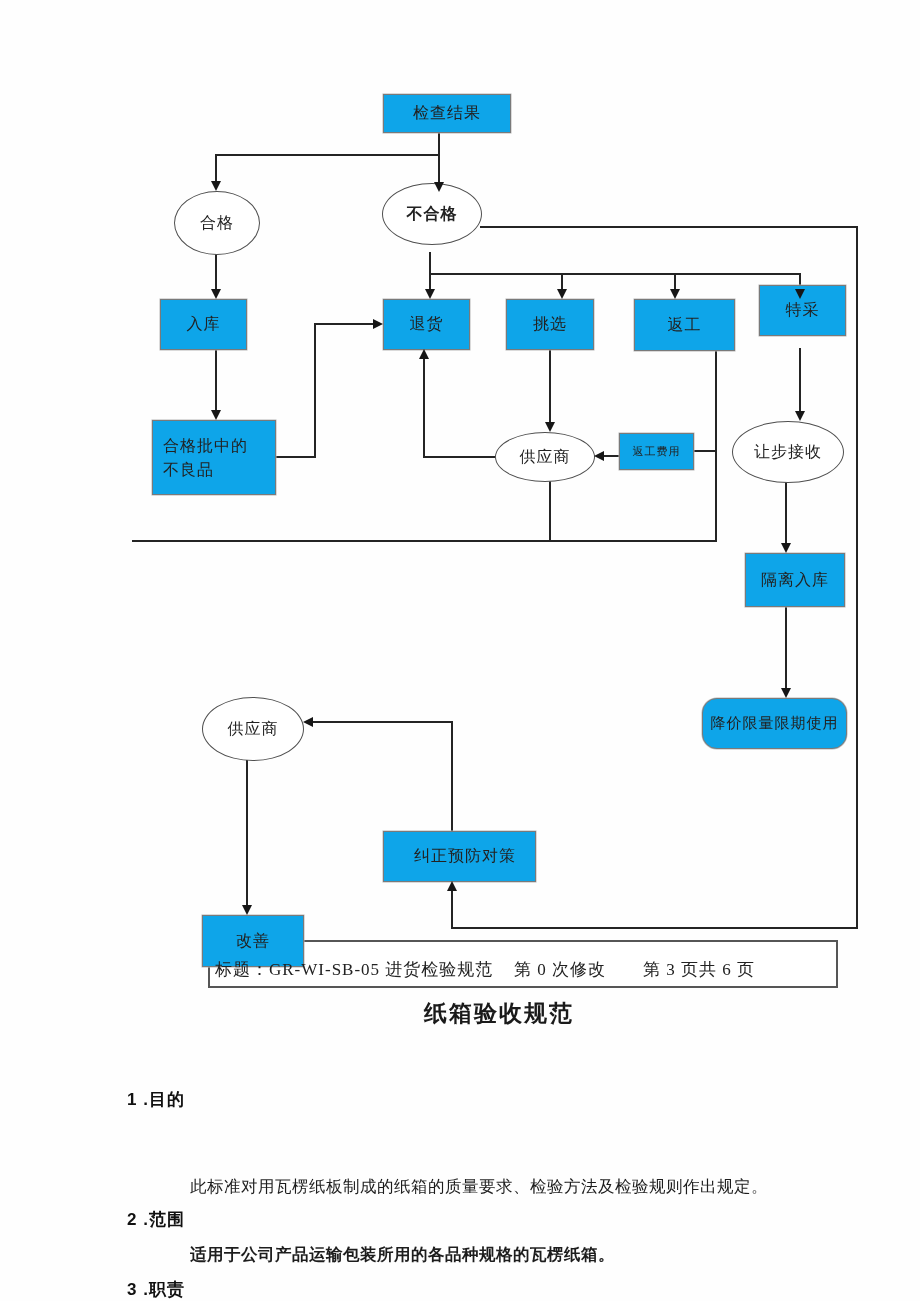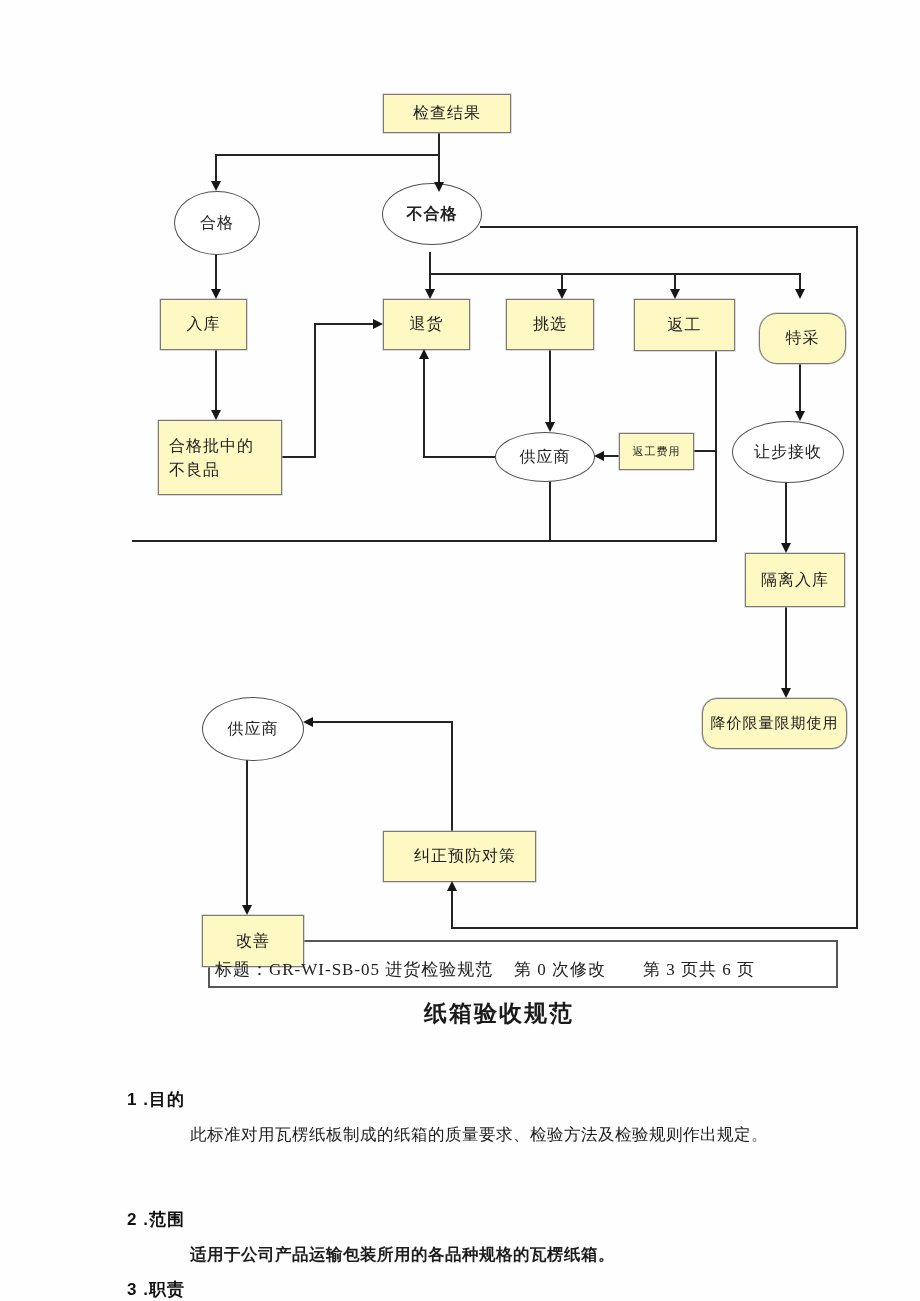--- a/index.html
+++ b/index.html
@@ -4,21 +4,21 @@
 <style>
   html,body{margin:0;padding:0;background:#e8e8e8;}
   .page{
     position:relative;width:920px;height:1301px;margin:0 auto;
     background:#fefefe;overflow:hidden;
     font-family:"Liberation Serif","DejaVu Serif",serif;
     color:#1c1c1c;
   }
   
   .box{
-    position:absolute;background:#fef9c3;border:1px solid #7a7a7a;
+    position:absolute;background:#0ea5e9;border:1px solid #7a7a7a;
     display:flex;align-items:center;justify-content:center;
     font-size:16px;color:#222;z-index:2;letter-spacing:1px;
     box-shadow:0 0 0 0.5px #b5b5b5;
   }
   .ellipse{
     position:absolute;background:#fff;border:1px solid #4f4f4f;
     border-radius:50%;display:flex;align-items:center;justify-content:center;
     font-size:16px;color:#222;z-index:2;letter-spacing:1px;
   }
   .hl,.vl{position:absolute;background:#242424;z-index:1;}
@@ -63,23 +63,23 @@
   <div class="ellipse" style="left:382px;top:183px;width:98px;height:60px;font-weight:bold;">不合格</div>
 
   <div class="box" style="left:160px;top:299px;width:85px;height:49px;">入库</div>
 
   <div class="box" style="left:383px;top:299px;width:85px;height:49px;">退货</div>
 
   <div class="box" style="left:506px;top:299px;width:86px;height:49px;">挑选</div>
 
   <div class="box" style="left:634px;top:299px;width:99px;height:50px;">返工</div>
 
-  <div class="box" style="left:759px;top:313px;width:85px;height:49px;border-radius:18px;">特采</div>
+  <div class="box" style="left:759px;top:285px;width:85px;height:49px;">特采</div>
 
-  <div class="box two-line" style="left:158px;top:420px;width:112px;height:73px;">
+  <div class="box two-line" style="left:152px;top:420px;width:112px;height:73px;">
     <span>合格批中的</span>
     <span>不良品</span>
   </div>
 
   <div class="ellipse" style="left:495px;top:432px;width:98px;height:48px;">供应商</div>
 
   <div class="box" style="left:619px;top:433px;width:73px;height:35px;font-size:11px;">返工费用</div>
 
   <div class="ellipse" style="left:732px;top:421px;width:110px;height:60px;">让步接收</div>
 
@@ -152,20 +152,20 @@
   <div class="ah left" style="left:303px;top:717px;"></div>
 
   <div class="footer-bar"></div>
   <span class="footer-text" style="left:215px;">标题：GR-WI-SB-05 进货检验规范</span>
   <span class="footer-text" style="left:514px;">第 0 次修改</span>
   <span class="footer-text" style="left:643px;">第 3 页共 6 页</span>
 
   <div class="doc-title">纸箱验收规范</div>
 
   <div class="sec-heading" style="top:1088px;">1 .目的</div>
-  <div class="sec-body" style="top:1124px;font-family:Liberation Serif, serif;">此标准对用瓦楞纸板制成的纸箱的质量要求、检验方法及检验规则作出规定。</div>
+  <div class="sec-body" style="top:1176px;font-family:Liberation Serif, serif;">此标准对用瓦楞纸板制成的纸箱的质量要求、检验方法及检验规则作出规定。</div>
 
   <div class="sec-heading" style="top:1208px;">2 .范围</div>
   <div class="sec-body" style="top:1244px;font-weight:bold;">适用于公司产品运输包装所用的各品种规格的瓦楞纸箱。</div>
 
   <div class="sec-heading" style="top:1278px;">3 .职责</div>
 
 </div>
 
 </body></html>

